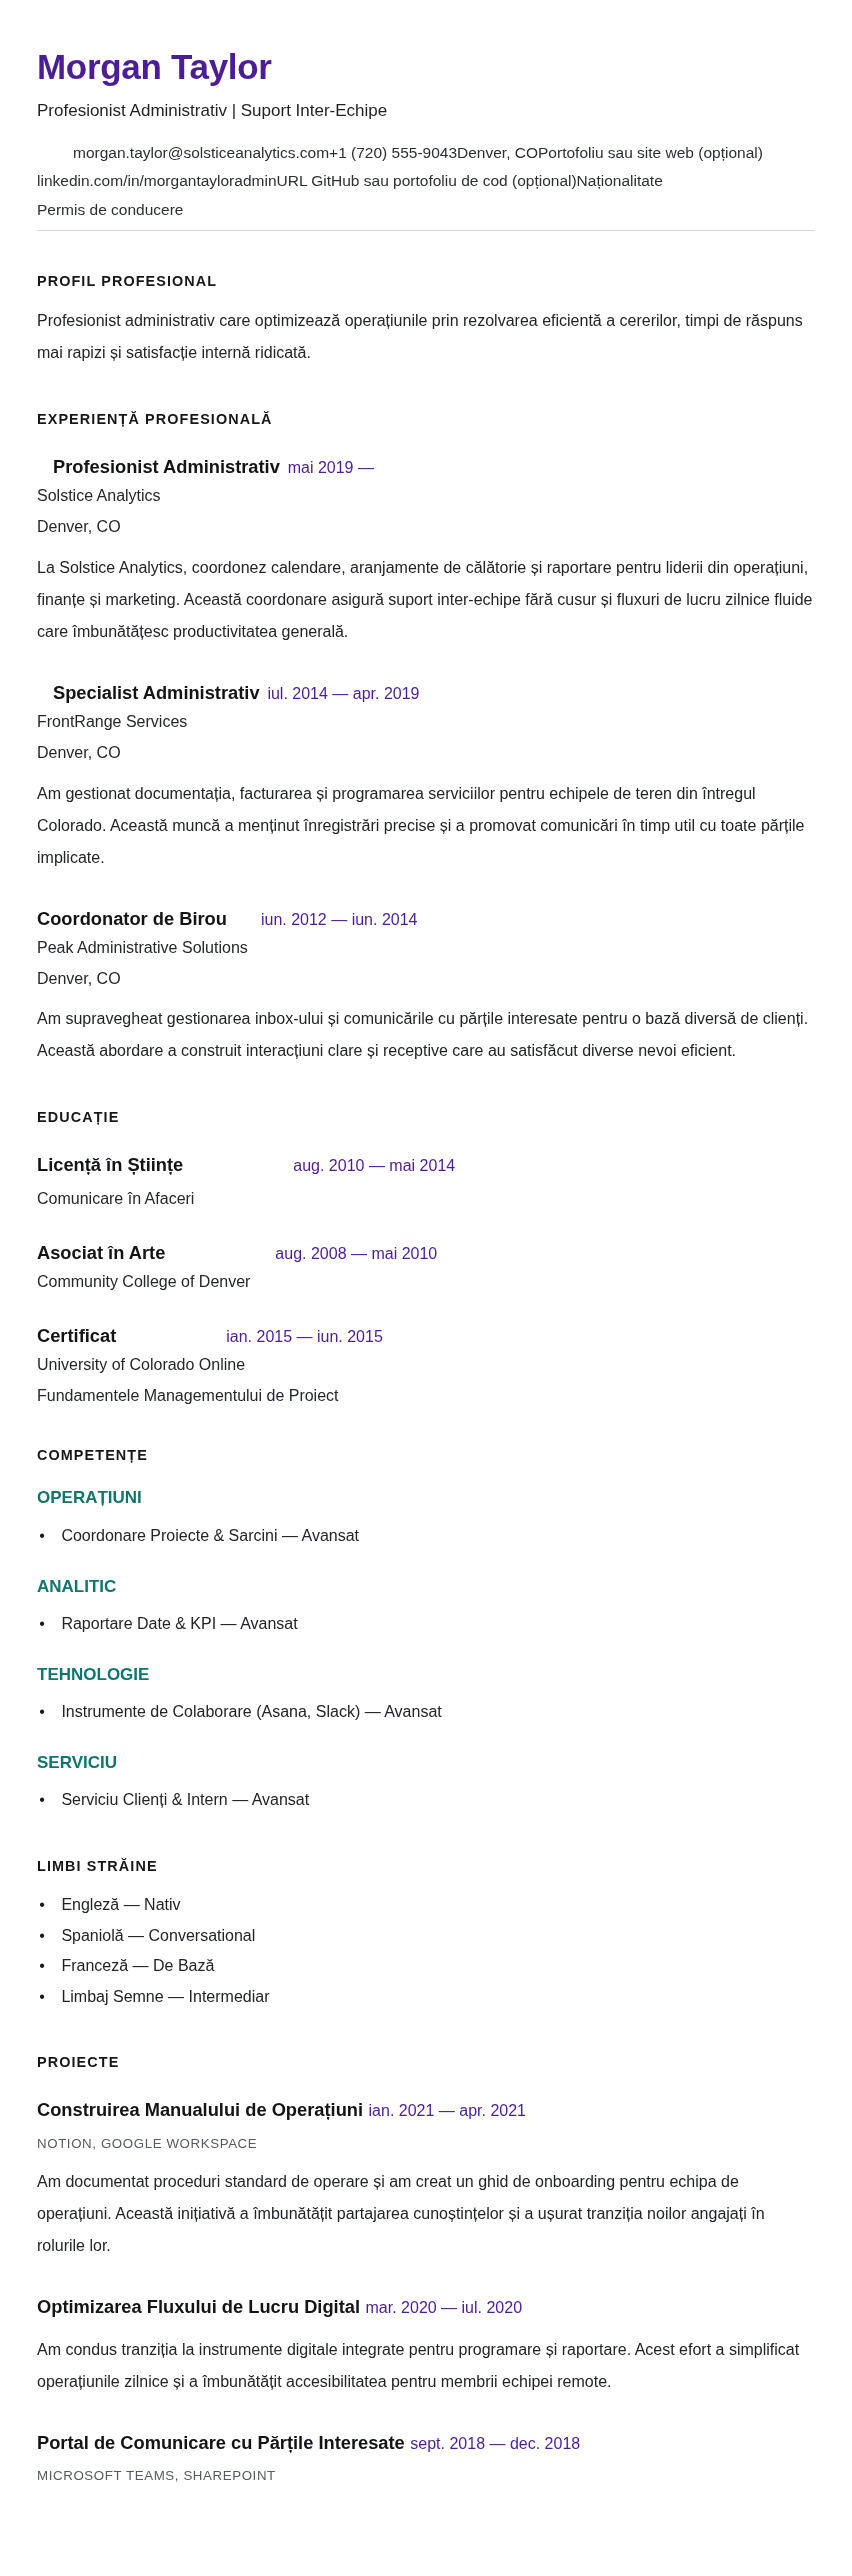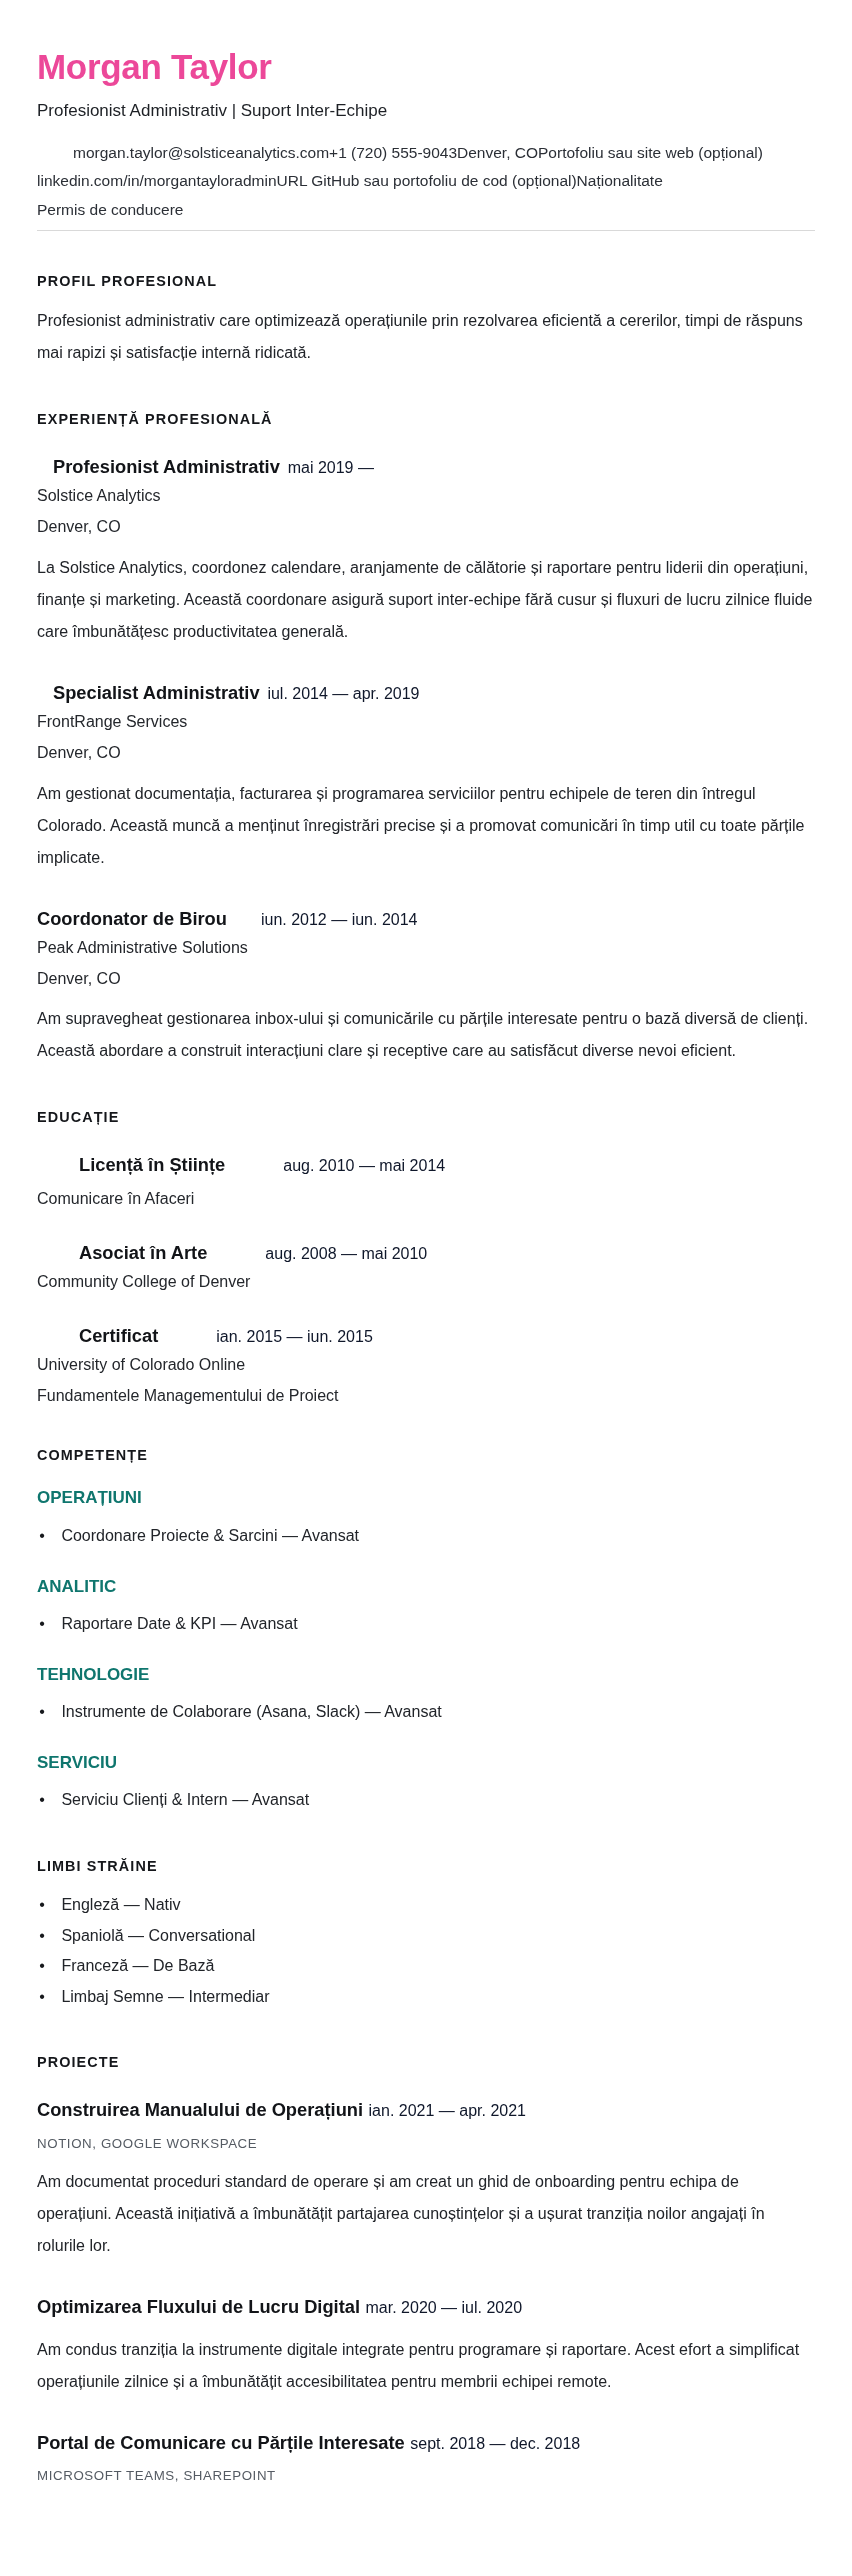--- a/index.html
+++ b/index.html
@@ -11,21 +11,21 @@
     background: #ffffff;
     font-family: "Liberation Sans", sans-serif;
     color: #17191d;
     padding: 48px 37px 44px 37px;
   }
   
   .name {
     font-size: 35px;
     font-weight: 700;
     line-height: 1.1;
-    color: #ec4899;
+    color: #4c1d95;
     letter-spacing: -0.3px;
   }
   .subtitle {
     margin-top: 14.4px;
     font-size: 17px;
     font-weight: 400;
     color: #1d2025;
   }
   .contact-line {
     margin-top: 11.6px;
@@ -52,30 +52,30 @@
     line-height: 32px;
     color: #212429;
     max-width: 781px;
   }
   
   .entry { margin-top: 29px; }
   .entry + .entry { margin-top: 34px; }
   .entry-head { display: flex; align-items: baseline; }
   .entry-head.gap-sm { gap: 7.8px; margin-left: 16px; }
   .entry-head.gap-xs { gap: 5.5px; }
-  .entry-head.gap-lg { gap: 58px; margin-left: 42px; }
+  .entry-head.gap-lg { gap: 110px; }
   .entry-title {
     font-size: 18.3px;
     font-weight: 700;
     color: #121418;
   }
   .entry-dates {
     font-size: 16px;
     font-weight: 400;
-    color: #0f172a;
+    color: #4c1d95;
     white-space: nowrap;
   }
   .entry-line {
     margin-top: 13.3px;
     font-size: 16px;
     color: #24272c;
   }
   .entry-tools {
     margin-top: 14.4px;
     font-size: 13.3px;

